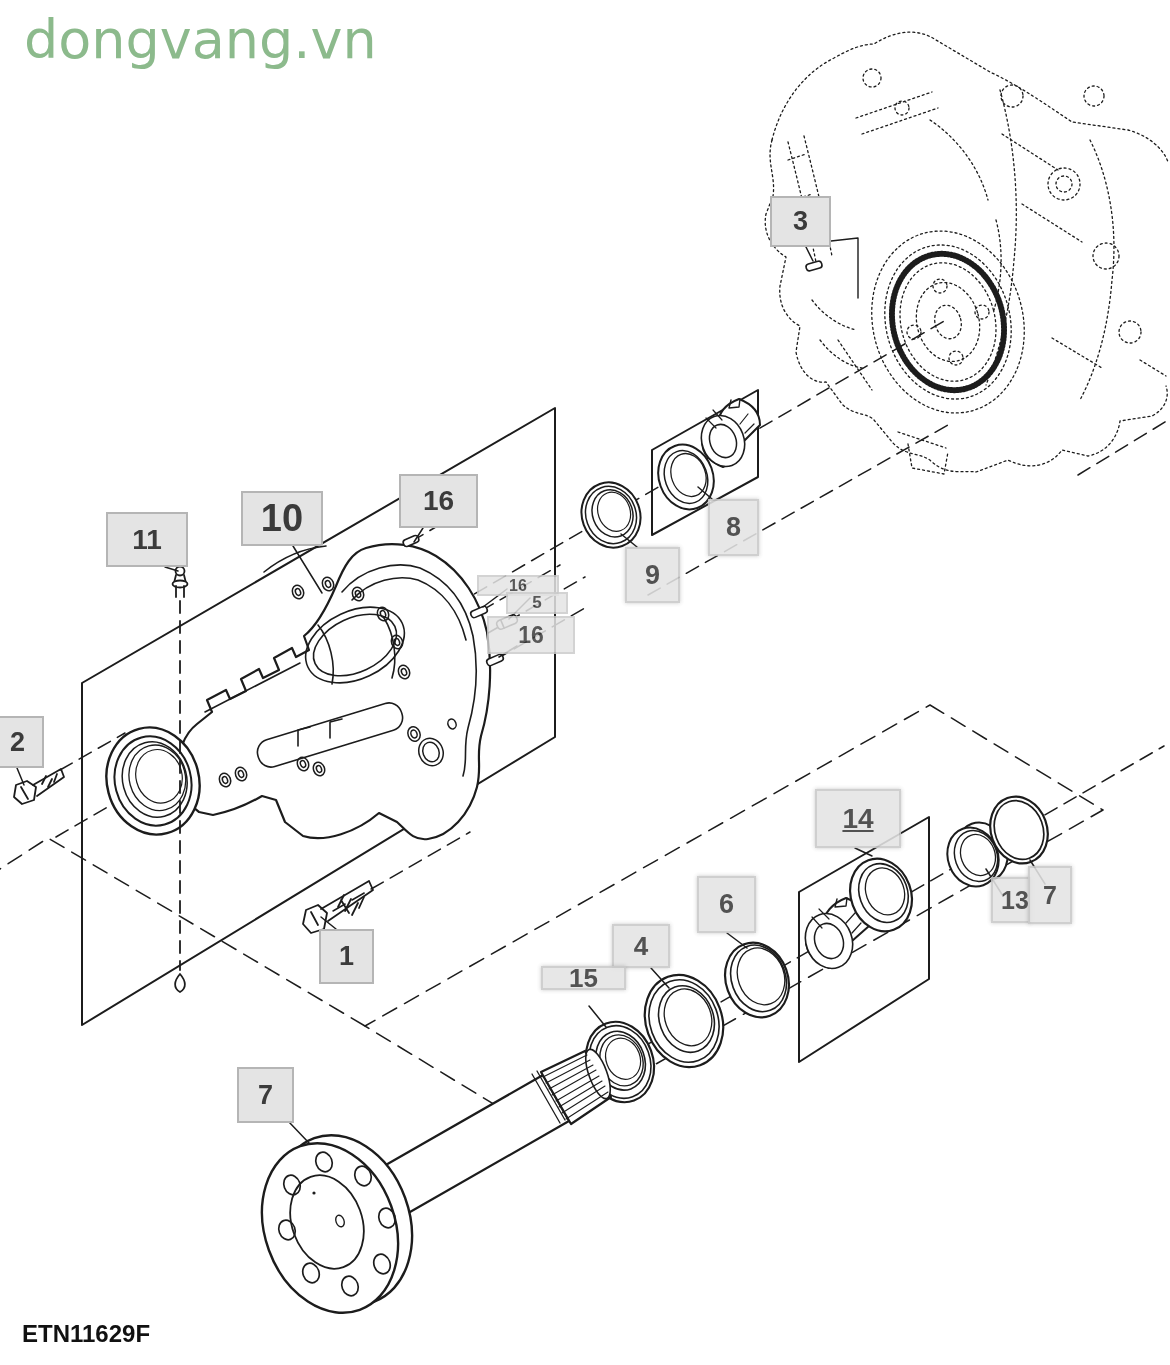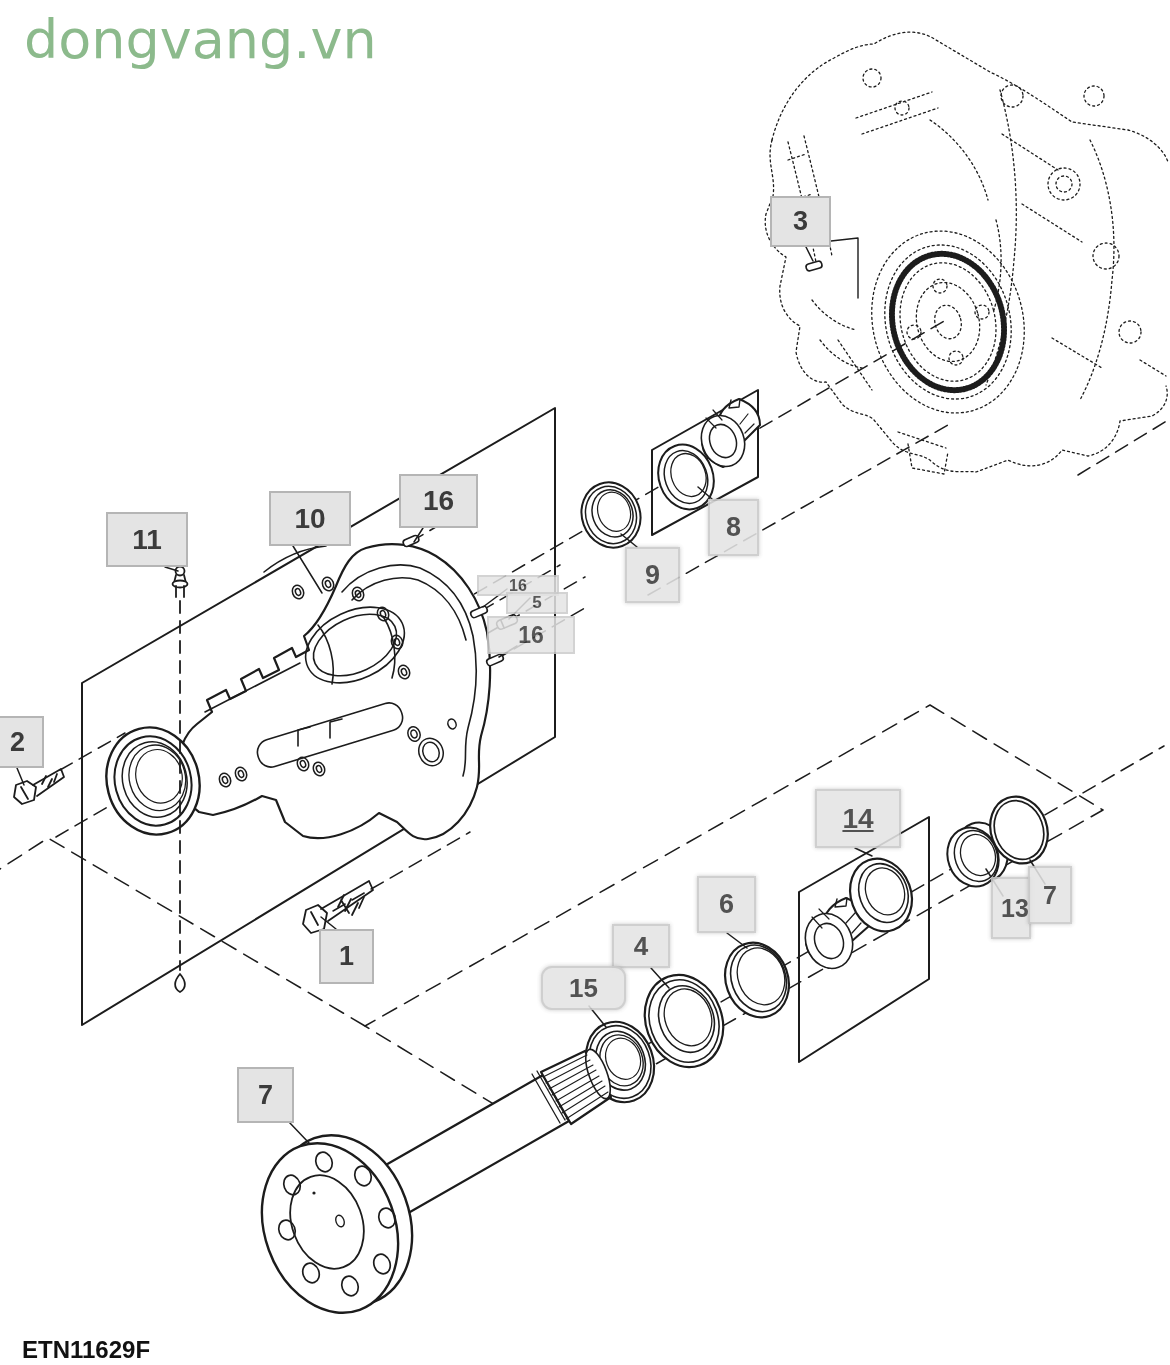--- a/index.html
+++ b/index.html
@@ -7,21 +7,21 @@
     --line:#1c1c1c;
     --label_bg:#e4e4e4;
     --label_border:#b5b5b5;
     --label_text:#3b3b3b;
   }
   html,body{margin:0;padding:0;background:#fff;}
   #stage{position:relative;width:1170px;height:1365px;background:#fff;overflow:hidden;
          font-family:"Liberation Sans",sans-serif;}
   #watermark{position:absolute;left:24px;top:8px;font-family:"DejaVu Sans",sans-serif;
              font-size:54px;font-weight:400;color:var(--watermark_green);letter-spacing:0px;z-index:3;}
-  #figcode{position:absolute;left:22px;top:1320px;font-size:24px;font-weight:700;color:#111;z-index:3;margin-top:16px;}
+  #figcode{position:absolute;left:22px;top:1320px;font-size:24px;font-weight:700;color:#111;z-index:3;}
   svg#diagram{position:absolute;left:0;top:0;z-index:1;color:var(--line);}
   .callout{position:absolute;z-index:4;display:flex;align-items:center;justify-content:center;
            background:var(--label_bg);border:2px solid var(--label_border);
            font-weight:700;color:var(--label_text);box-sizing:border-box;}
   .callout.soft{border-color:#c9c9c9;opacity:.88;box-shadow:0 0 4px rgba(120,120,120,.45);}
   .callout.strip{opacity:.85;border-color:#cccccc;}
 </style>
 </head>
 <body>
 
@@ -315,32 +315,32 @@
       <path d="M1045,884 L1030,860"></path>
       <path d="M727,933 L747,948"></path>
       <path d="M651,968 L669,988"></path>
       <path d="M589,1006 L606,1027"></path>
       <path d="M336,929 L321,917"></path>
       <path d="M289,1122 L309,1143"></path>
     </g>
   </svg>
 
   <div class="callout" style="left:770px;top:196px;width:61px;height:51px;font-size:27px;">3</div>
-  <div class="callout" style="left:241px;top:491px;width:82px;height:55px;font-size:28px;margin-left:28px;">10</div>
+  <div class="callout" style="left:241px;top:491px;width:82px;height:55px;font-size:38px;">10</div>
   <div class="callout" style="left:399px;top:474px;width:79px;height:54px;font-size:28px;">16</div>
   <div class="callout" style="left:106px;top:512px;width:82px;height:55px;font-size:28px;text-align:center;">11</div>
   <div class="callout strip" style="left:477px;top:575px;width:82px;height:21px;font-size:16px;">16</div>
   <div class="callout strip" style="left:506px;top:592px;width:62px;height:22px;font-size:17px;">5</div>
   <div class="callout strip" style="left:487px;top:616px;width:88px;height:38px;font-size:23px;">16</div>
   <div class="callout" style="left:-9px;top:716px;width:53px;height:52px;font-size:27px;">2</div>
   <div class="callout soft" style="left:625px;top:547px;width:55px;height:56px;font-size:27px;">9</div>
   <div class="callout soft" style="left:708px;top:499px;width:51px;height:57px;font-size:27px;">8</div>
   <div class="callout soft" style="left:815px;top:789px;width:86px;height:59px;font-size:28px;text-decoration:underline;">14</div>
-  <div class="callout soft" style="left:991px;top:877px;width:40px;height:62px;font-size:25px;padding-left:8px;">13</div>
+  <div class="callout soft" style="left:991px;top:877px;width:40px;height:46px;font-size:25px;padding-left:8px;">13</div>
   <div class="callout soft" style="left:1028px;top:866px;width:44px;height:58px;font-size:25px;">7</div>
   <div class="callout soft" style="left:697px;top:876px;width:59px;height:57px;font-size:27px;">6</div>
   <div class="callout soft" style="left:612px;top:924px;width:58px;height:44px;font-size:26px;">4</div>
-  <div class="callout soft" style="left:541px;top:966px;width:85px;height:44px;font-size:26px;border-radius:11px;">15</div>
+  <div class="callout soft" style="left:541px;top:966px;width:85px;height:24px;font-size:26px;">15</div>
   <div class="callout" style="left:319px;top:929px;width:55px;height:55px;font-size:27px;">1</div>
   <div class="callout" style="left:237px;top:1067px;width:57px;height:56px;font-size:27px;">7</div>
 
   <div id="figcode">ETN11629F</div>
 </div>
 
 </body></html>

